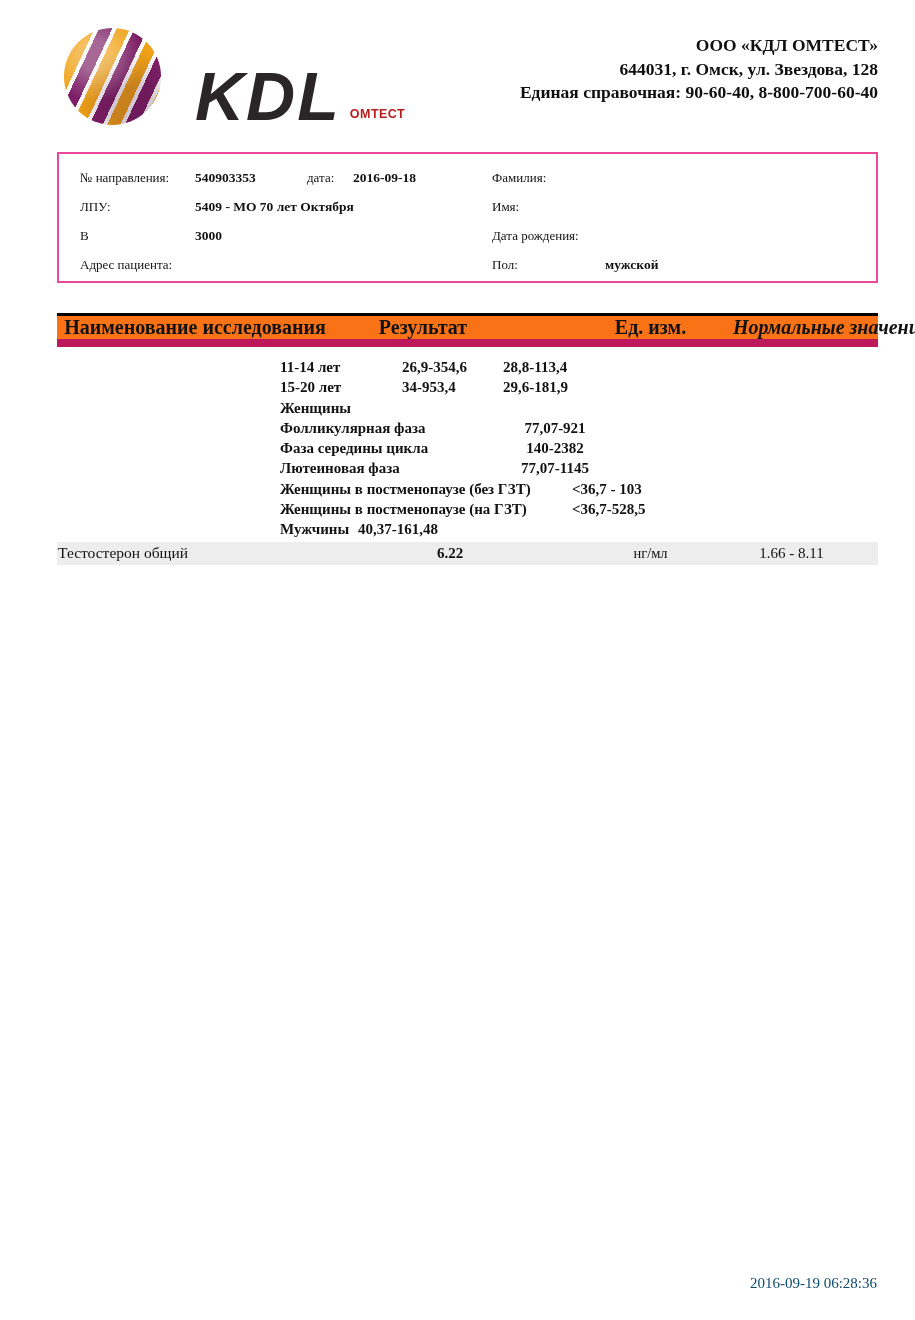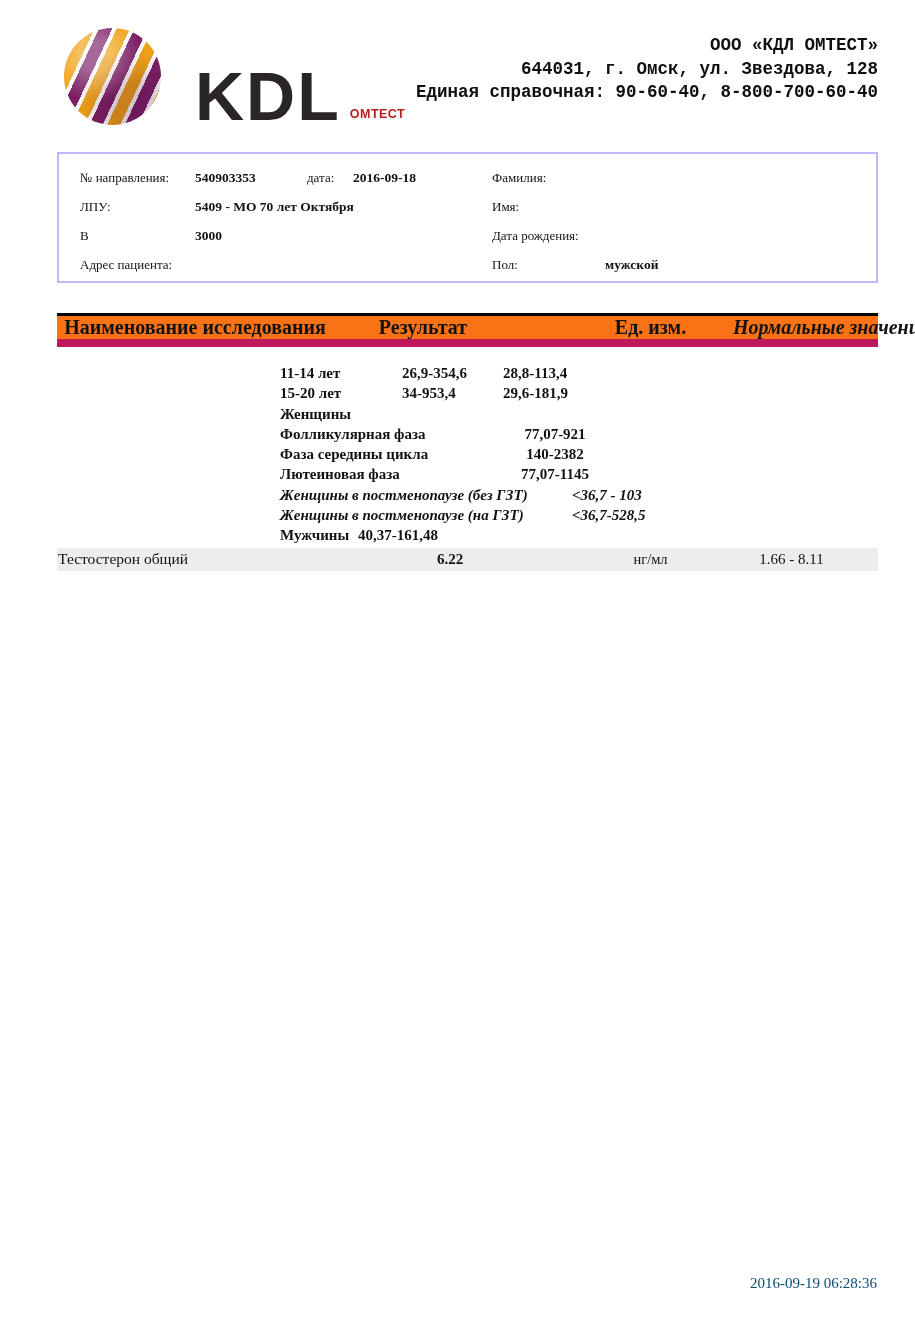--- a/index.html
+++ b/index.html
@@ -26,37 +26,37 @@
       radial-gradient(circle at 70% 80%, rgba(60,10,50,.22) 0 20%, rgba(0,0,0,0) 55%),
       repeating-linear-gradient(115deg,
         #7d1f66 0 12px,
         #fdfdfd 12px 16px,
         #f0a216 16px 28px,
         #fdfdfd 28px 32px);
   }
   .wordmark{
     font-family:"Liberation Sans",sans-serif;font-weight:bold;
     font-size:68px;line-height:.78;letter-spacing:2px;color:#2a2628;
-    margin-left:34px;margin-bottom:2px;
+    margin-left:34px;margin-bottom:2px;font-style:italic;
   }
   .wordmark-sub{
     font-family:"Liberation Sans",sans-serif;font-weight:bold;
     font-size:12.5px;letter-spacing:.5px;color:#b91c1c;
     margin-left:9px;margin-bottom:4px;
   }
   .company{
-    font-family:Liberation Mono, monospace;font-weight:bold;
+    font-family:Liberation Serif, serif;font-weight:bold;
     font-size:17.5px;line-height:23.5px;text-align:right;color:#0f0f0f;
     padding-top:6px;white-space:nowrap;
   }
 
   
   .referral-box{
     position:absolute;left:57px;top:152px;width:821px;height:131px;
-    border:2px solid #c4b5fd;box-sizing:border-box;
+    border:2px solid #ec4899;box-sizing:border-box;
     font-size:13px;padding-top:9px;
   }
   .prow{display:flex;height:29px;align-items:center;}
   .pl{width:433px;padding-left:21px;box-sizing:border-box;display:flex;}
   .pr{display:flex;}
   .w115{display:inline-block;width:115px;}
   .w112{display:inline-block;width:112px;}
   .w46{display:inline-block;width:46px;}
   .w113{display:inline-block;width:113px;}
   .bval{font-weight:bold;font-size:13.5px;}
@@ -65,26 +65,26 @@
   .results{position:absolute;left:57px;top:313px;width:821px;}
   .thead{
     display:grid;grid-template-columns:276px 180px 220px 145px;
     background:#f97316;border-top:3px solid #000;border-bottom:8px solid #be185d;
     height:23px;align-items:center;font-weight:bold;font-size:20px;
   }
   .th{text-align:center;white-space:nowrap;}
   .th-unit{padding-left:55px;box-sizing:border-box;}
   .th-normal{padding-right:36px;box-sizing:border-box;font-style:italic;}
 
-  .refblock{padding:16px 0 2px 223px;font-weight:bold;font-size:15px;}
+  .refblock{padding:10px 0 2px 223px;font-weight:bold;font-size:15px;}
   .rline{line-height:20.3px;white-space:nowrap;}
   .rl-ages{display:grid;grid-template-columns:122px 101px auto;}
   .rl-phase{display:grid;grid-template-columns:215px 120px;}
   .rl-phase .rv{text-align:center;}
-  .rl-post{display:grid;grid-template-columns:292px auto;font-style:italic;}
+  .rl-post{display:grid;grid-template-columns:292px auto;}
   .rl-plain .rv{margin-left:5px;}
 
   .result-row{
     display:grid;grid-template-columns:276px 180px 220px 145px;
     background:#ededed;height:23px;align-items:center;font-size:15.5px;
   }
   .rr-name{padding-left:1px;}
   .rr-result{text-align:center;font-weight:bold;font-size:15px;padding-left:54px;box-sizing:border-box;}
   .rr-unit{text-align:center;font-size:14.5px;padding-left:55px;box-sizing:border-box;}
   .rr-normal{text-align:center;font-size:15px;padding-right:28px;box-sizing:border-box;}

